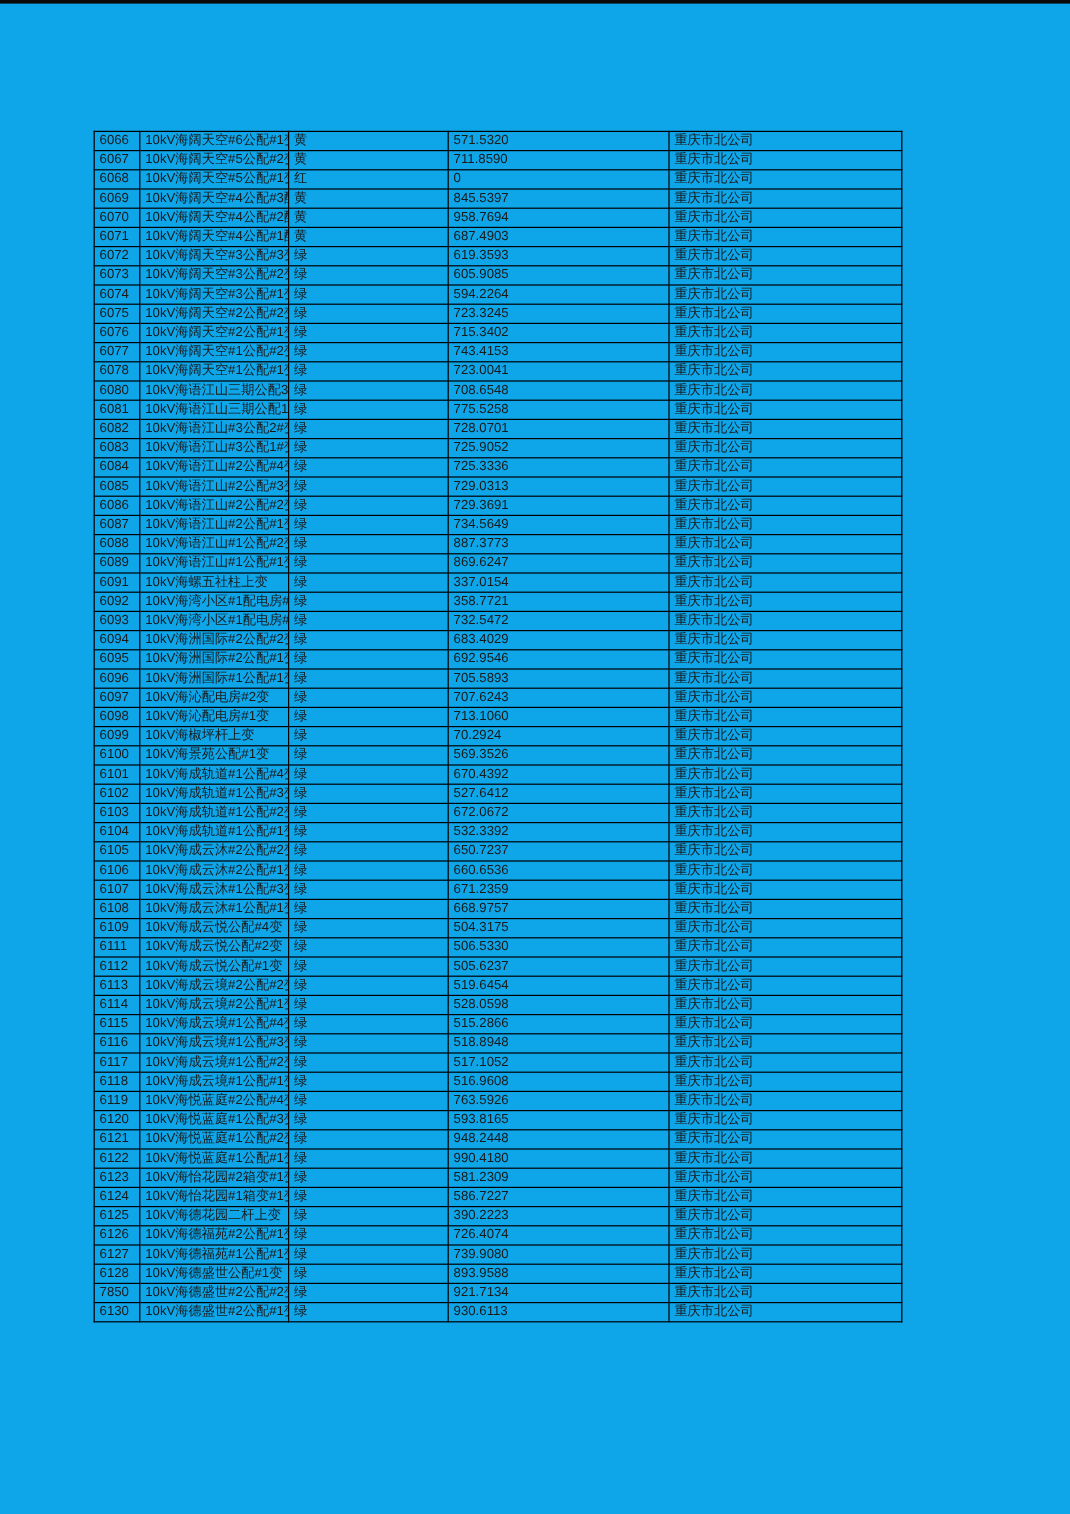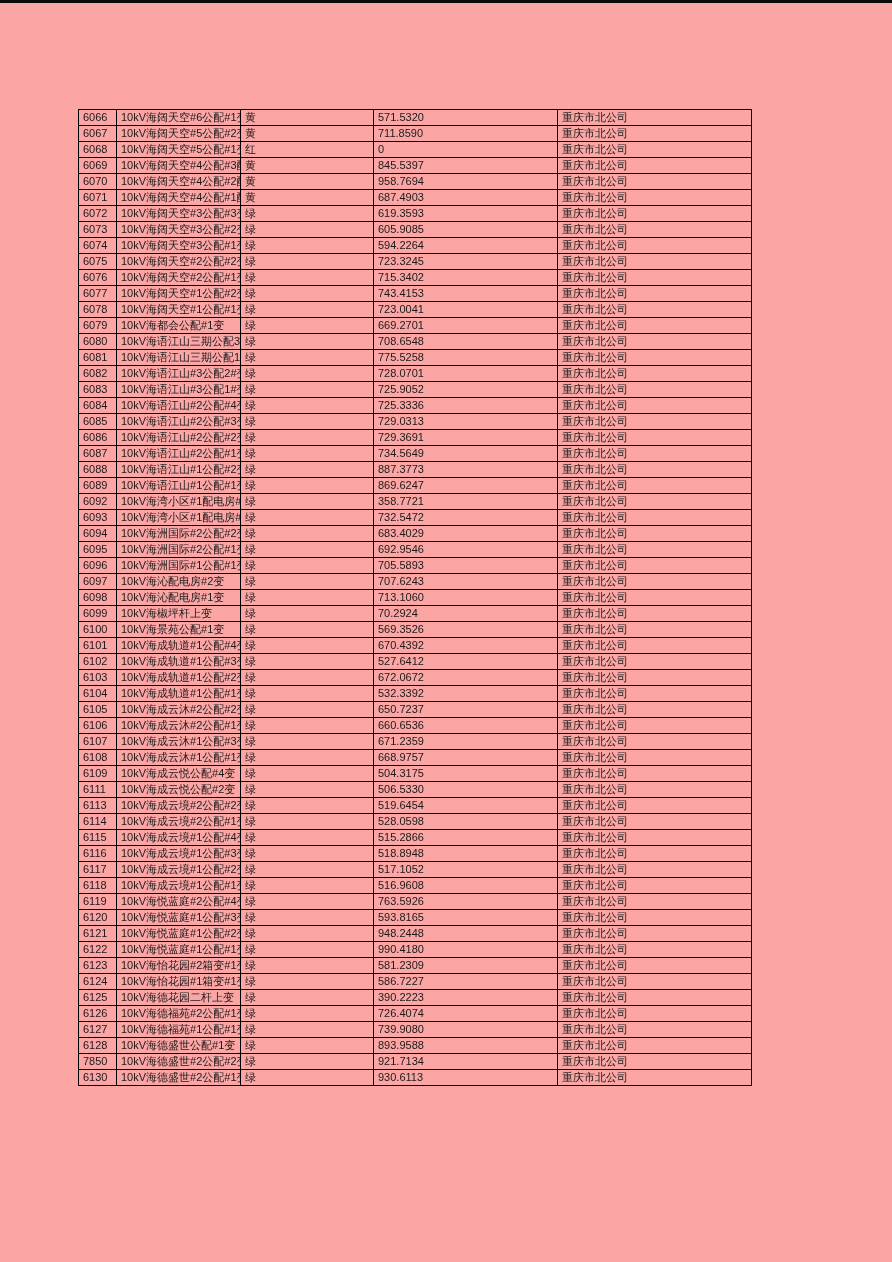--- a/index.html
+++ b/index.html
@@ -5,21 +5,21 @@
   html, body {
     margin: 0;
     padding: 0;
     background: #ffffff;
     font-family: "Liberation Sans", "DejaVu Sans", sans-serif;
   }
   .page {
     position: relative;
     width: 892px;
     height: 1262px;
-    background: #fca5a5;
+    background: #0ea5e9;
     overflow: hidden;
   }
   .top-rule {
     position: absolute;
     top: 0;
     left: 0;
     width: 892px;
     height: 3px;
     background: #0a0a0a;
   }
@@ -140,27 +140,20 @@
           <td class="c4">重庆市北公司</td>
         </tr>
         <tr>
           <td class="c0">6078</td>
           <td class="c1">10kV海阔天空#1公配#1变</td>
           <td class="c2">绿</td>
           <td class="c3">723.0041</td>
           <td class="c4">重庆市北公司</td>
         </tr>
         <tr>
-          <td class="c0">6079</td>
-          <td class="c1">10kV海都会公配#1变</td>
-          <td class="c2">绿</td>
-          <td class="c3">669.2701</td>
-          <td class="c4">重庆市北公司</td>
-        </tr>
-        <tr>
           <td class="c0">6080</td>
           <td class="c1">10kV海语江山三期公配3#变</td>
           <td class="c2">绿</td>
           <td class="c3">708.6548</td>
           <td class="c4">重庆市北公司</td>
         </tr>
         <tr>
           <td class="c0">6081</td>
           <td class="c1">10kV海语江山三期公配1#变</td>
           <td class="c2">绿</td>
@@ -217,20 +210,27 @@
           <td class="c4">重庆市北公司</td>
         </tr>
         <tr>
           <td class="c0">6089</td>
           <td class="c1">10kV海语江山#1公配#1变</td>
           <td class="c2">绿</td>
           <td class="c3">869.6247</td>
           <td class="c4">重庆市北公司</td>
         </tr>
         <tr>
+          <td class="c0">6091</td>
+          <td class="c1">10kV海螺五社柱上变</td>
+          <td class="c2">绿</td>
+          <td class="c3">337.0154</td>
+          <td class="c4">重庆市北公司</td>
+        </tr>
+        <tr>
           <td class="c0">6092</td>
           <td class="c1">10kV海湾小区#1配电房#2变</td>
           <td class="c2">绿</td>
           <td class="c3">358.7721</td>
           <td class="c4">重庆市北公司</td>
         </tr>
         <tr>
           <td class="c0">6093</td>
           <td class="c1">10kV海湾小区#1配电房#1变</td>
           <td class="c2">绿</td>
@@ -347,20 +347,27 @@
           <td class="c1">10kV海成云悦公配#4变</td>
           <td class="c2">绿</td>
           <td class="c3">504.3175</td>
           <td class="c4">重庆市北公司</td>
         </tr>
         <tr>
           <td class="c0">6111</td>
           <td class="c1">10kV海成云悦公配#2变</td>
           <td class="c2">绿</td>
           <td class="c3">506.5330</td>
+          <td class="c4">重庆市北公司</td>
+        </tr>
+        <tr>
+          <td class="c0">6112</td>
+          <td class="c1">10kV海成云悦公配#1变</td>
+          <td class="c2">绿</td>
+          <td class="c3">505.6237</td>
           <td class="c4">重庆市北公司</td>
         </tr>
         <tr>
           <td class="c0">6113</td>
           <td class="c1">10kV海成云境#2公配#2变</td>
           <td class="c2">绿</td>
           <td class="c3">519.6454</td>
           <td class="c4">重庆市北公司</td>
         </tr>
         <tr>

